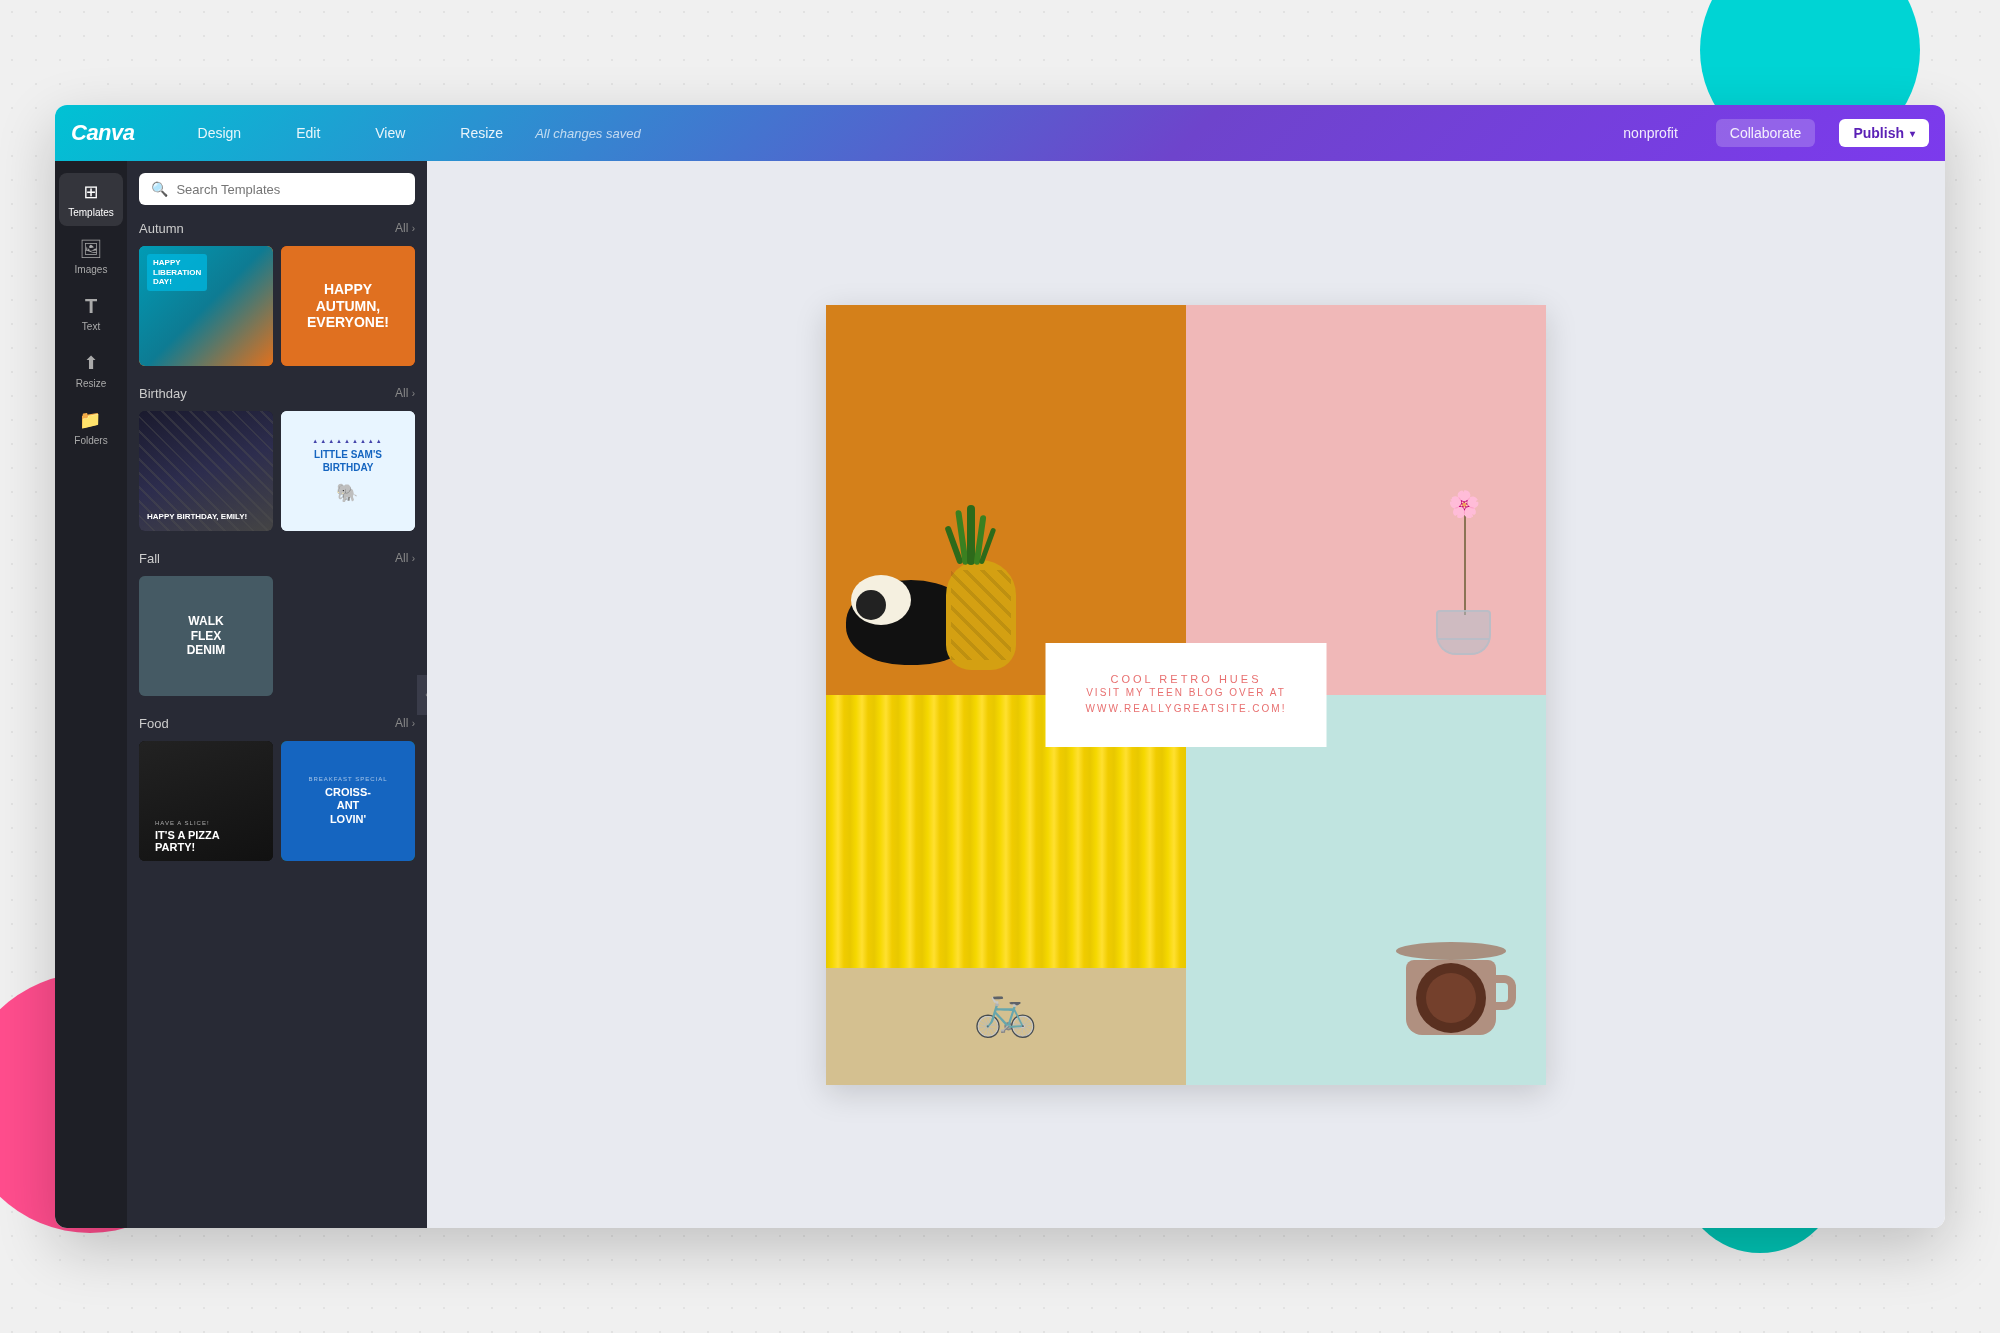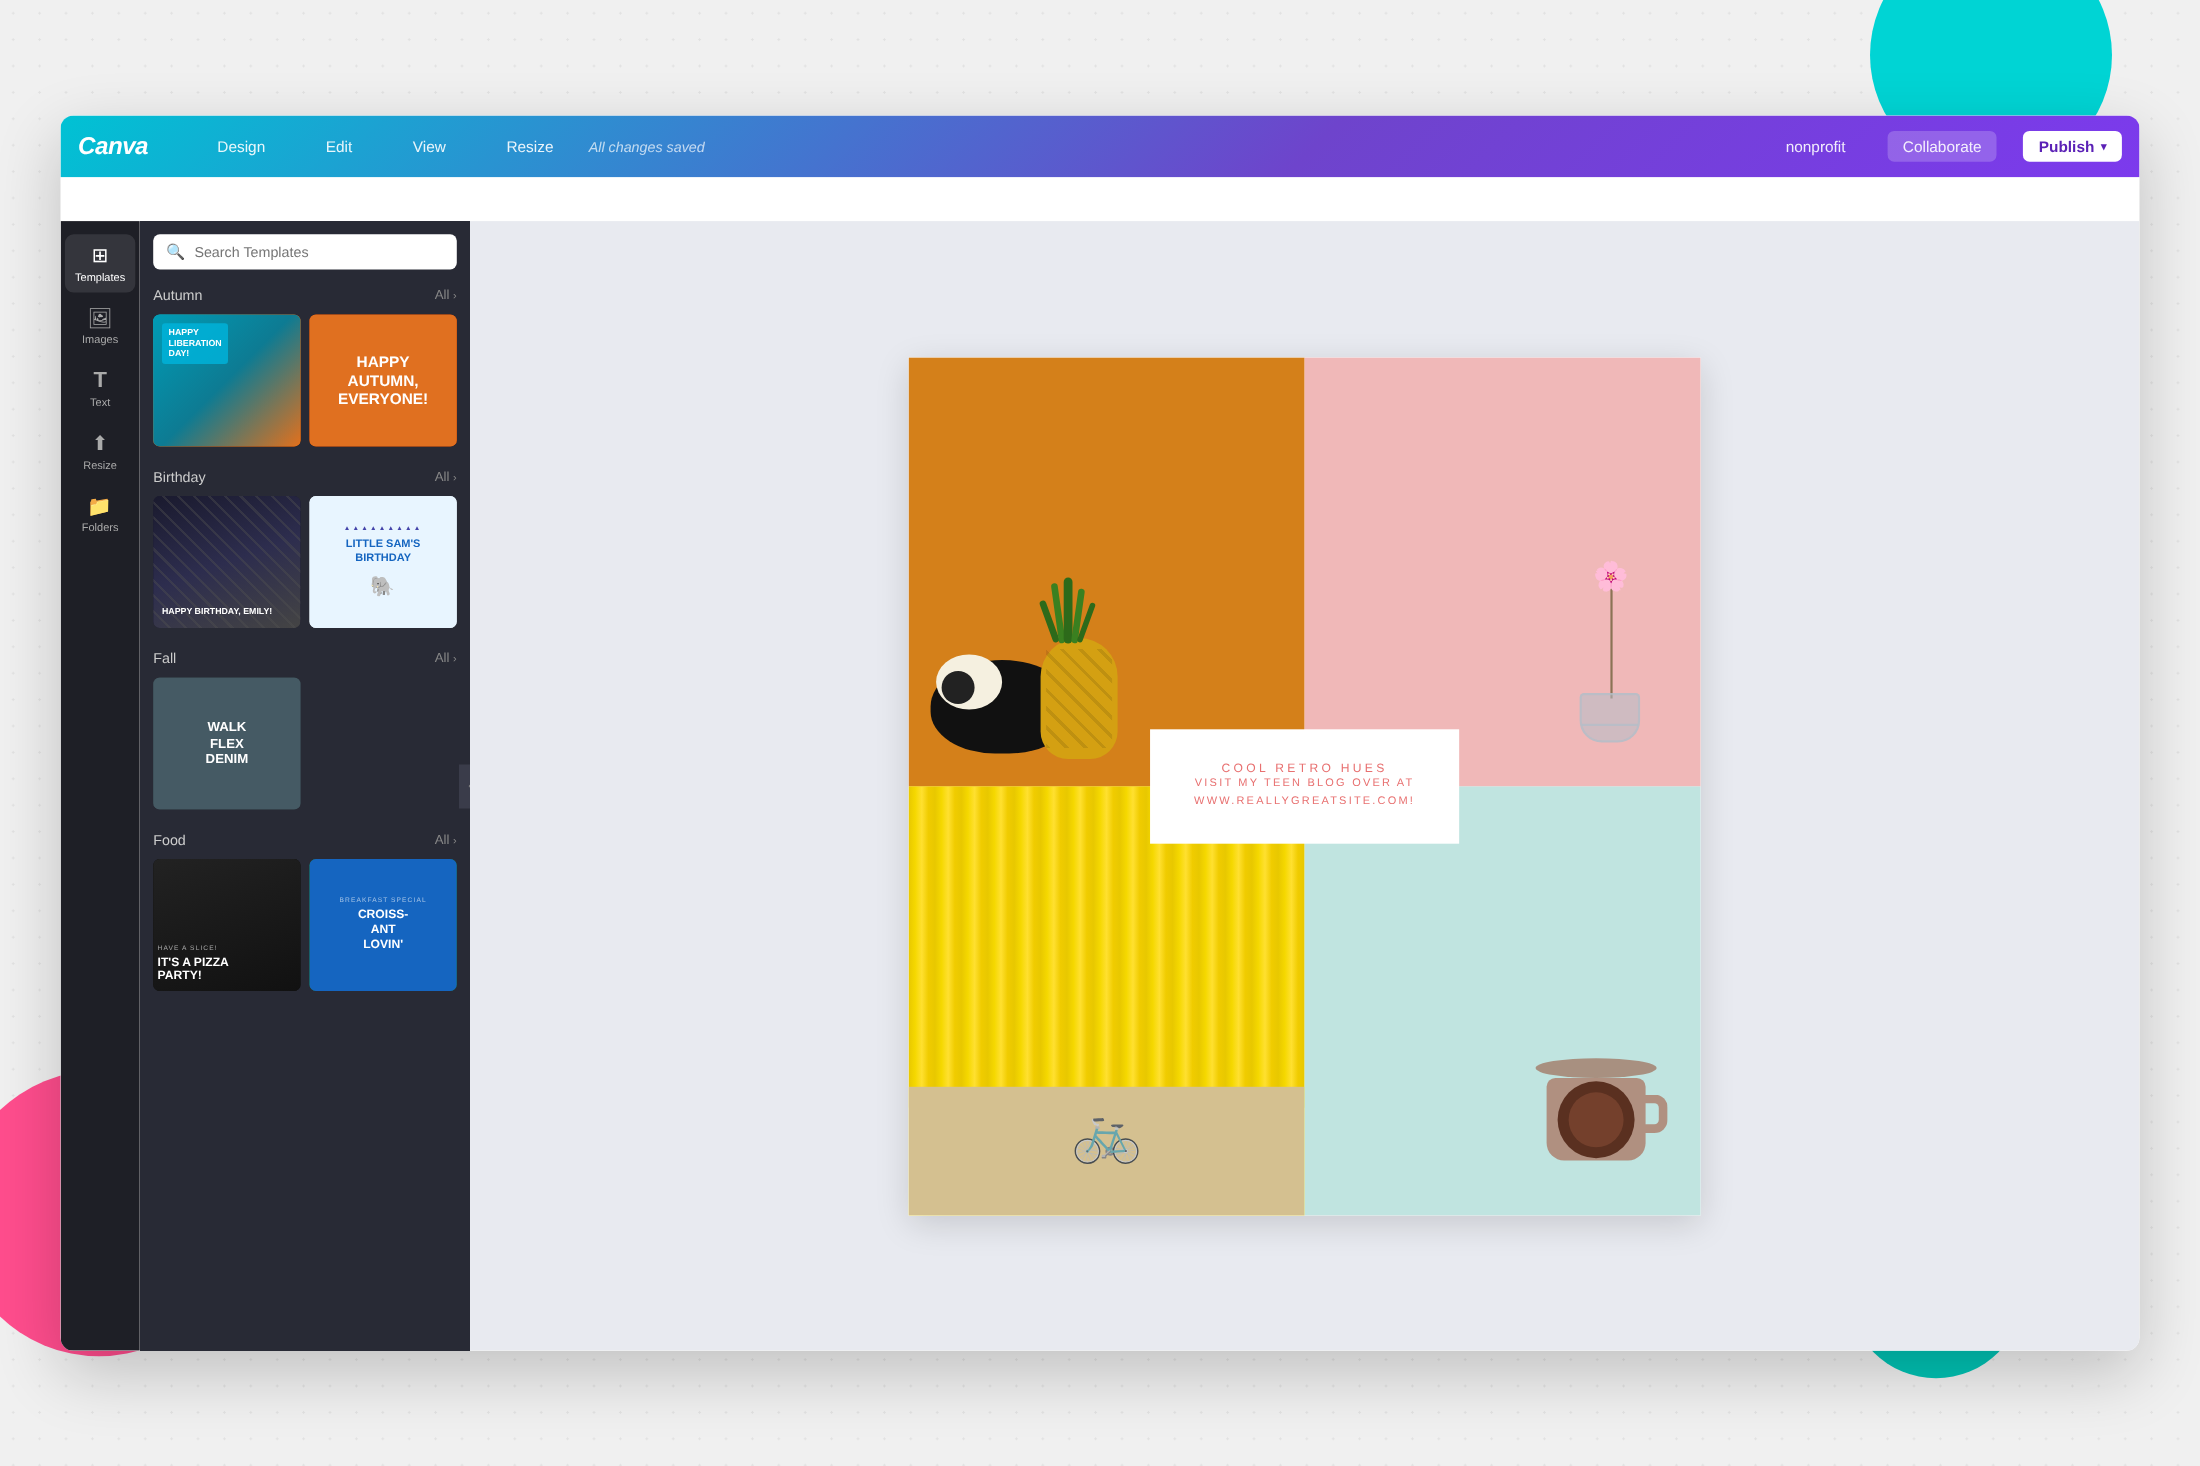--- a/index.html
+++ b/index.html
@@ -59,21 +59,20 @@
       left: 55px;
       right: 55px;
       bottom: 105px;
       background: #fff;
       border-radius: 12px;
       box-shadow: 0 20px 60px rgba(0,0,0,0.2);
       z-index: 10;
       overflow: hidden;
       display: flex;
       flex-direction: column;
-      gap: 40px;
     }
 
     
     .toolbar {
       height: 56px;
       background: linear-gradient(135deg, #00c2d4 0%, #6e44cc 60%, #7c3aed 100%);
       display: flex;
       align-items: center;
       padding: 0 16px;
       gap: 24px;
@@ -522,21 +521,21 @@
       </div>
 
       <div class="category-header">
         <span class="category-name">Food</span>
         <span class="category-all">All <span class="arrow">›</span></span>
       </div>
       <div class="template-grid">
         <div class="template-card tmpl-food-1">
           <div class="tmpl-food-1-bg"></div>
           <div style="position:absolute;top:0;left:0;right:0;bottom:0;background:linear-gradient(160deg,#222 0%,#111 100%)"></div>
-          <div style="position:absolute;bottom:8px;left:4px;right:8px">
+          <div style="position:absolute;bottom:8px;left:16px;right:8px">
             <div style="color:#aaa;font-size:6px;letter-spacing:1px;text-transform:uppercase;margin-bottom:3px">HAVE A SLICE!</div>
             <span style="color:white;font-size:11px;font-weight:900;text-transform:uppercase;line-height:1.1;display:block">IT'S A PIZZA<br>PARTY!</span>
           </div>
         </div>
         <div class="template-card tmpl-food-2">
           <div style="position:absolute;top:0;left:0;right:0;bottom:0;background:#1565c0"></div>
           <div style="position:absolute;top:0;left:0;right:0;bottom:0;display:flex;flex-direction:column;align-items:center;justify-content:center;padding:8px;text-align:center">
             <div style="color:rgba(255,255,255,0.6);font-size:6px;letter-spacing:1px;text-transform:uppercase;margin-bottom:4px">BREAKFAST SPECIAL</div>
             <span style="color:white;font-size:11px;font-weight:900;text-transform:uppercase;line-height:1.2">CROISS-<br>ANT<br>LOVIN'</span>
           </div>

